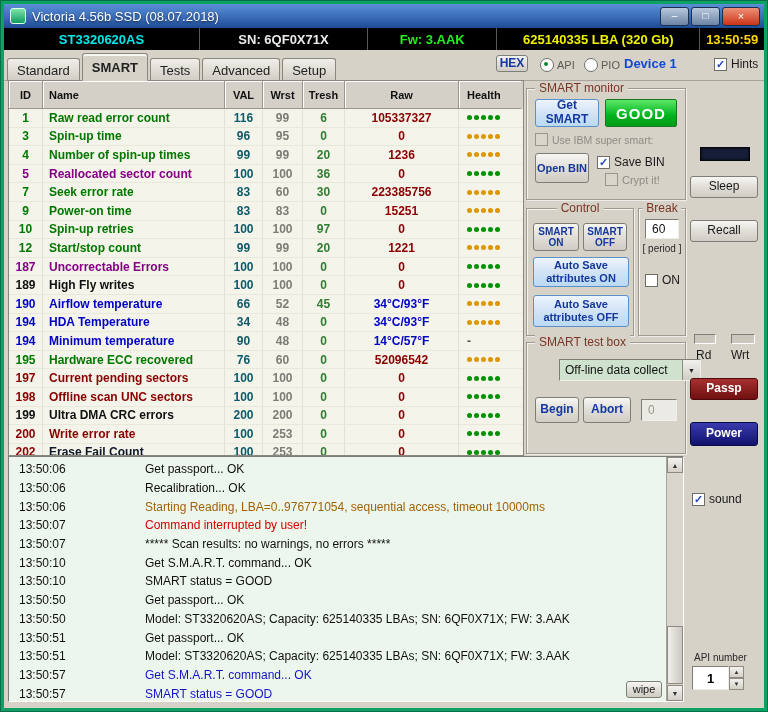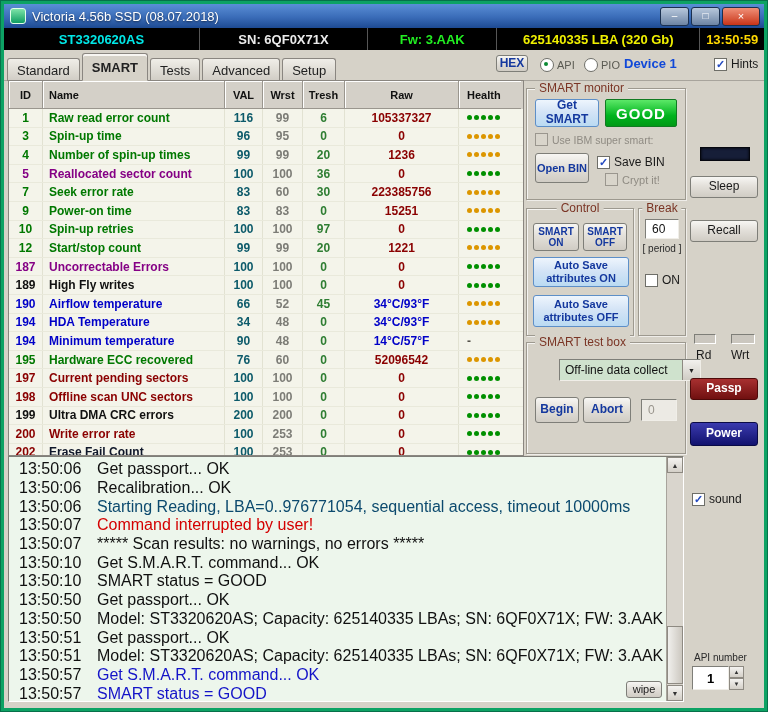--- a/index.html
+++ b/index.html
@@ -72,21 +72,21 @@
   .power{background:linear-gradient(#3a3aae,#12126e);color:#fff;font-weight:bold;border-color:#0a0a46;}
   .api-label{position:absolute;left:690px;top:648px;font-size:10px;color:#2a2a2a;}
   .api-spinner{position:absolute;left:688px;top:662px;width:52px;height:24px;display:flex;}
   .spin-value{flex:1;background:#fff;border:1px solid;border-color:#7e7e78 #f0eee8 #f0eee8 #7e7e78;display:flex;align-items:center;justify-content:center;font-size:13px;font-weight:bold;box-sizing:border-box;}
   .spin-btns{width:15px;display:flex;flex-direction:column;}
   .spin-b{flex:1;background:linear-gradient(#f4f3f0,#d4d0c8);border:1px solid #8e8a82;display:flex;align-items:center;justify-content:center;font-size:6px;color:#333;box-sizing:border-box;}
 
   
   .log{position:absolute;left:4px;top:452px;width:676px;height:246px;background:#edf6ec;border:1px solid;border-color:#7e7e78 #fff #fff #7e7e78;box-sizing:border-box;overflow:hidden;}
   .log-lines{padding-top:3px;}
-  .log-line{display:flex;height:18.7px;align-items:center;padding-left:10px;font-size:16px;white-space:nowrap;}
+  .log-line{display:flex;height:18.7px;align-items:center;padding-left:10px;font-size:12px;white-space:nowrap;gap:48px;}
   .log-time{width:62px;color:#101010;flex:none;}
   .log-msg{padding-left:16px;}
   .wipe{right:21px;bottom:3px;width:36px;height:17px;font-size:11px;left:auto;top:auto;}
   .scrollbar{position:absolute;top:0;right:0;width:17px;height:100%;background:#d9d5cd;border-left:1px solid #a8a49c;box-sizing:border-box;}
   .sb-btn{position:absolute;left:0;width:16px;height:16px;background:linear-gradient(#f4f3f0,#d4d0c8);border:1px solid #8e8a82;display:flex;align-items:center;justify-content:center;font-size:7px;color:#333;box-sizing:border-box;}
   .sb-up{top:0;}
   .sb-down{bottom:0;}
   .sb-thumb{position:absolute;left:0;width:16px;bottom:17px;height:58px;background:linear-gradient(90deg,#f0efec,#ccc8c0);border:1px solid #8e8a82;box-sizing:border-box;}
 </style>
 </head>
@@ -515,21 +515,21 @@
           <div class="log-line">
             <span class="log-time">13:50:06</span>
             <span class="log-msg" style="color: rgb(16, 16, 16);">Get passport... OK</span>
           </div>
           <div class="log-line">
             <span class="log-time">13:50:06</span>
             <span class="log-msg" style="color: rgb(16, 16, 16);">Recalibration... OK</span>
           </div>
           <div class="log-line">
             <span class="log-time">13:50:06</span>
-            <span class="log-msg" style="color: #0c4a6e;">Starting Reading, LBA=0..976771054, sequential access, timeout 10000ms</span>
+            <span class="log-msg" style="color: #a16207;">Starting Reading, LBA=0..976771054, sequential access, timeout 10000ms</span>
           </div>
           <div class="log-line">
             <span class="log-time">13:50:07</span>
             <span class="log-msg" style="color: rgb(212, 0, 0);">Command interrupted by user!</span>
           </div>
           <div class="log-line">
             <span class="log-time">13:50:07</span>
             <span class="log-msg" style="color: rgb(16, 16, 16);">***** Scan results: no warnings, no errors *****</span>
           </div>
           <div class="log-line">

